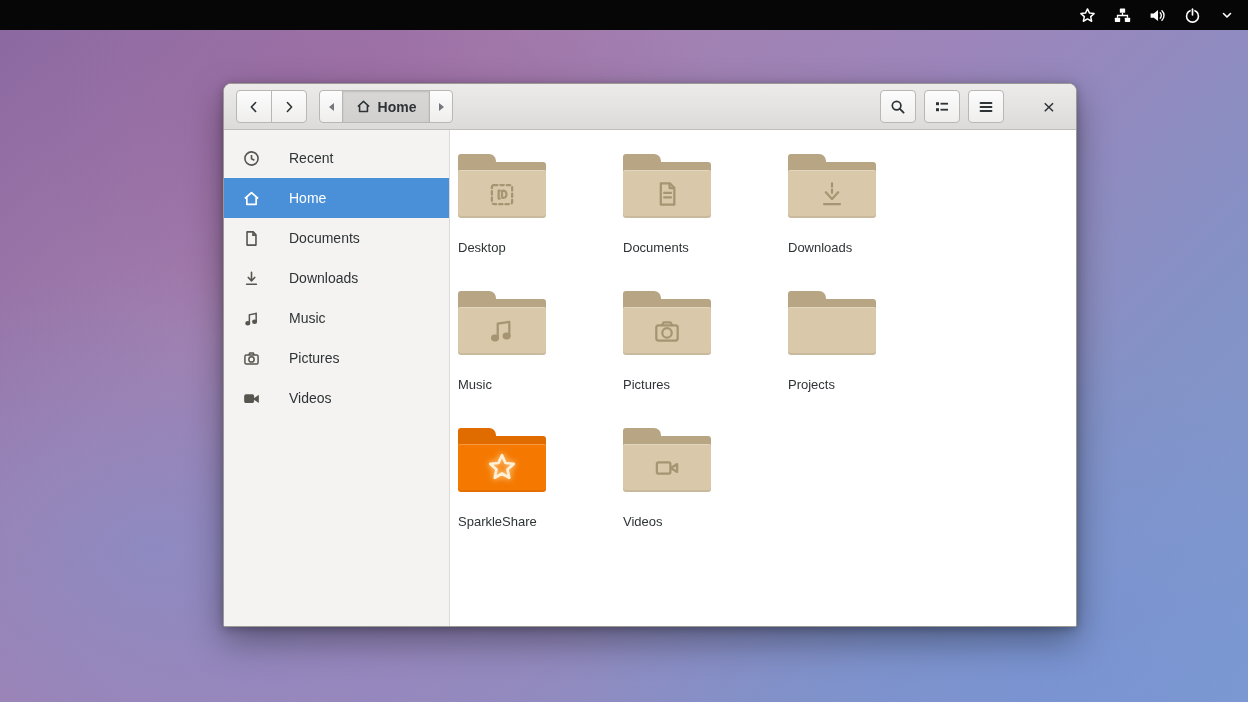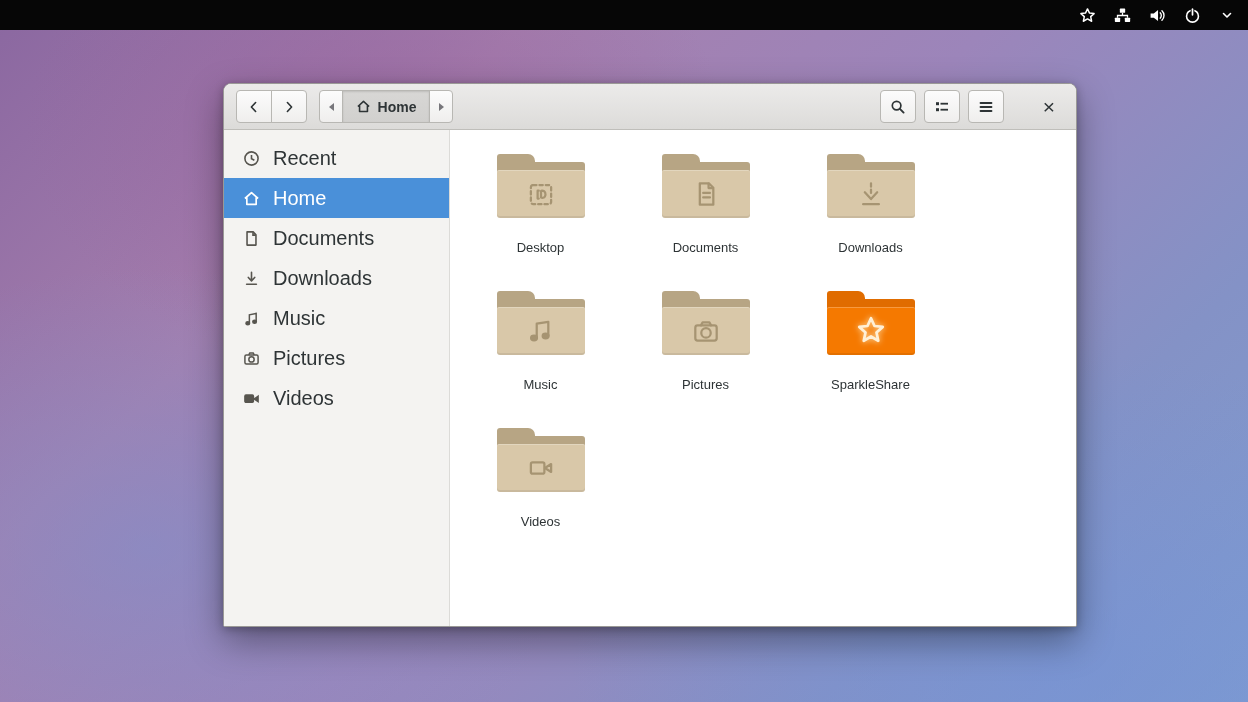--- a/index.html
+++ b/index.html
@@ -49,32 +49,32 @@
   .spacer { flex:1; }
   .right-controls { display:flex; gap:8px; align-items:center; }
   .close-btn { margin-left:26px; font-size:21px; line-height:1; color:#2e3436; cursor:pointer;
     width:22px; text-align:center; }
 
   
   .win-body { flex:1; display:flex; min-height:0; }
 
   
   .sidebar { width:226px; flex:0 0 226px; background:#f4f3f1; border-right:1px solid #dcdbd8; padding-top:8px; }
-  .side-item { height:40px; display:flex; align-items:center; gap:13px; padding-left:19px;
-    font-size:20px; cursor:pointer; }
+  .side-item { height:40px; display:flex; align-items:center; gap:29px; padding-left:19px;
+    font-size:14px; cursor:pointer; }
   .side-item .sicon { width:17px; height:17px; display:flex; align-items:center; justify-content:center; }
   .side-item svg { stroke:#57554f; }
   .side-item.selected { background:#4a90d9; color:#ffffff; }
   .side-item.selected svg { stroke:#ffffff; }
   .side-item svg .fillpart { fill:#57554f; }
 
   
   .filepane { flex:1; background:#ffffff; padding:24px 0 0 8px; overflow:hidden; }
   .grid { display:grid; grid-template-columns:repeat(3,165px); grid-auto-rows:137px; }
-  .file-item { display:flex; flex-direction:column; align-items:center; cursor:pointer; }
+  .file-item { display:flex; flex-direction:column; cursor:pointer; }
   .flabel { margin-top:22px; font-size:13px; color:#2e3436; }
 
   
   .folder { position:relative; width:88px; height:64px; --fb:#b7a584; --ff:#d9c8a9; }
   .folder.orange { --fb:#e06c00; --ff:#f57900; }
   .folder .tab  { position:absolute; top:0; left:0; width:38px; height:12px;
     background:var(--fb); border-radius:3px 7px 0 0; }
   .folder .back { position:absolute; top:8px; left:0; right:0; height:14px;
     background:var(--fb); border-radius:0 3px 0 0; }
   .folder .front{ position:absolute; top:16px; left:0; right:0; bottom:0;
@@ -327,20 +327,28 @@
                   <svg class="emblem" width="36" height="36" viewBox="0 0 32 32">
                     <rect x="6.5" y="11" width="19" height="13.5" rx="2"></rect>
                     <circle cx="16" cy="17.7" r="4.2"></circle>
                     <path d="M11.5 11 L13 8.3 H19 L20.5 11"></path>
                   </svg>
                 </div>
             </div>
             <div class="flabel">Pictures</div>
           </div>
 
+          <div class="file-item">
+            <div class="folder">
+                <div class="tab"></div>
+                <div class="back"></div>
+              <div class="front"></div>
+            </div>
+            <div class="flabel">Projects</div>
+          </div>
 
           <div class="file-item">
             <div class="folder orange">
                 <div class="tab"></div>
                 <div class="back"></div>
               <div class="front">
                   <svg class="emblem" width="40" height="40" viewBox="0 0 32 32">
                     <path d="M16 5.8 L18.8 12 L25.4 12.7 L20.4 17.2 L21.8 23.8 L16 20.4 L10.2 23.8 L11.6 17.2 L6.6 12.7 L13.2 12 Z" stroke-width="2.2"></path>
                   </svg>
                 </div>

